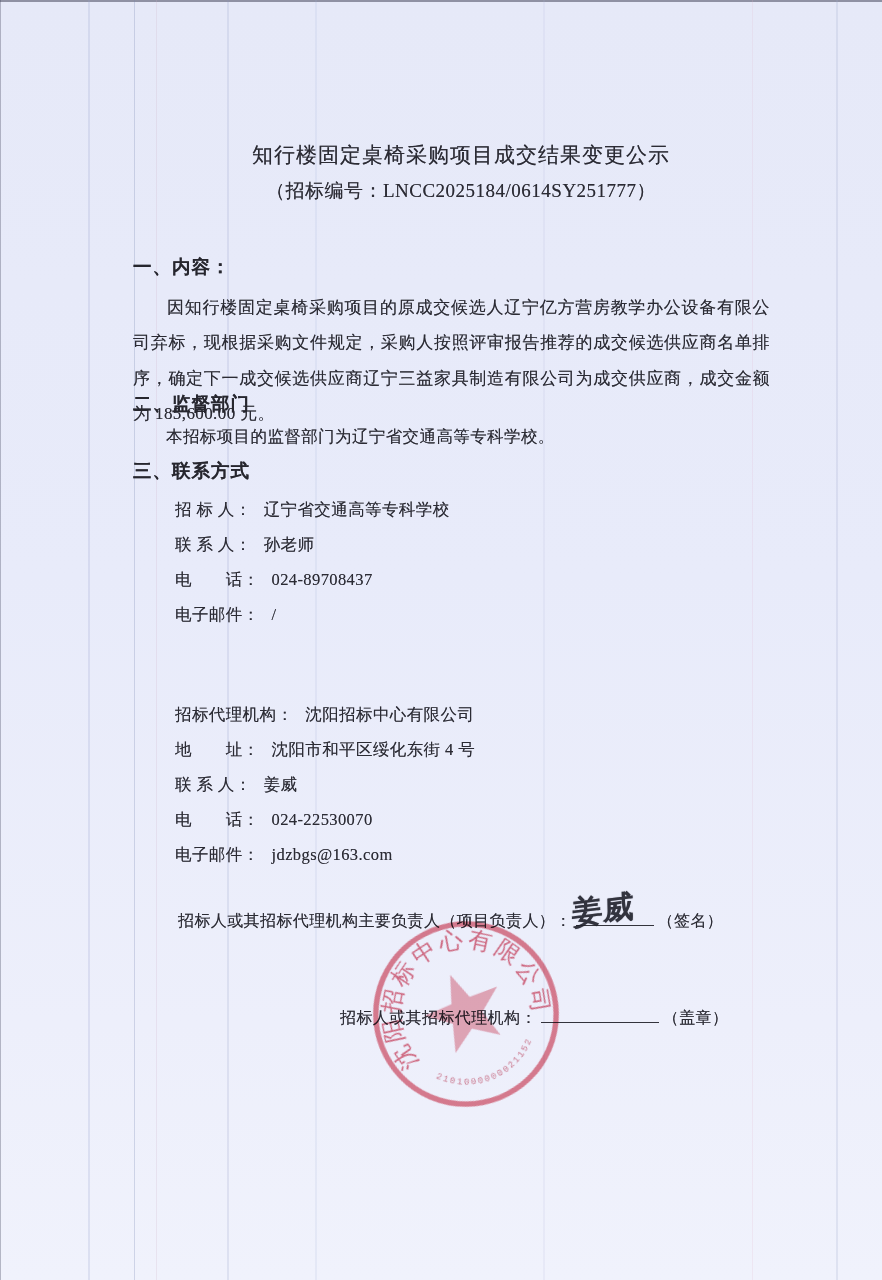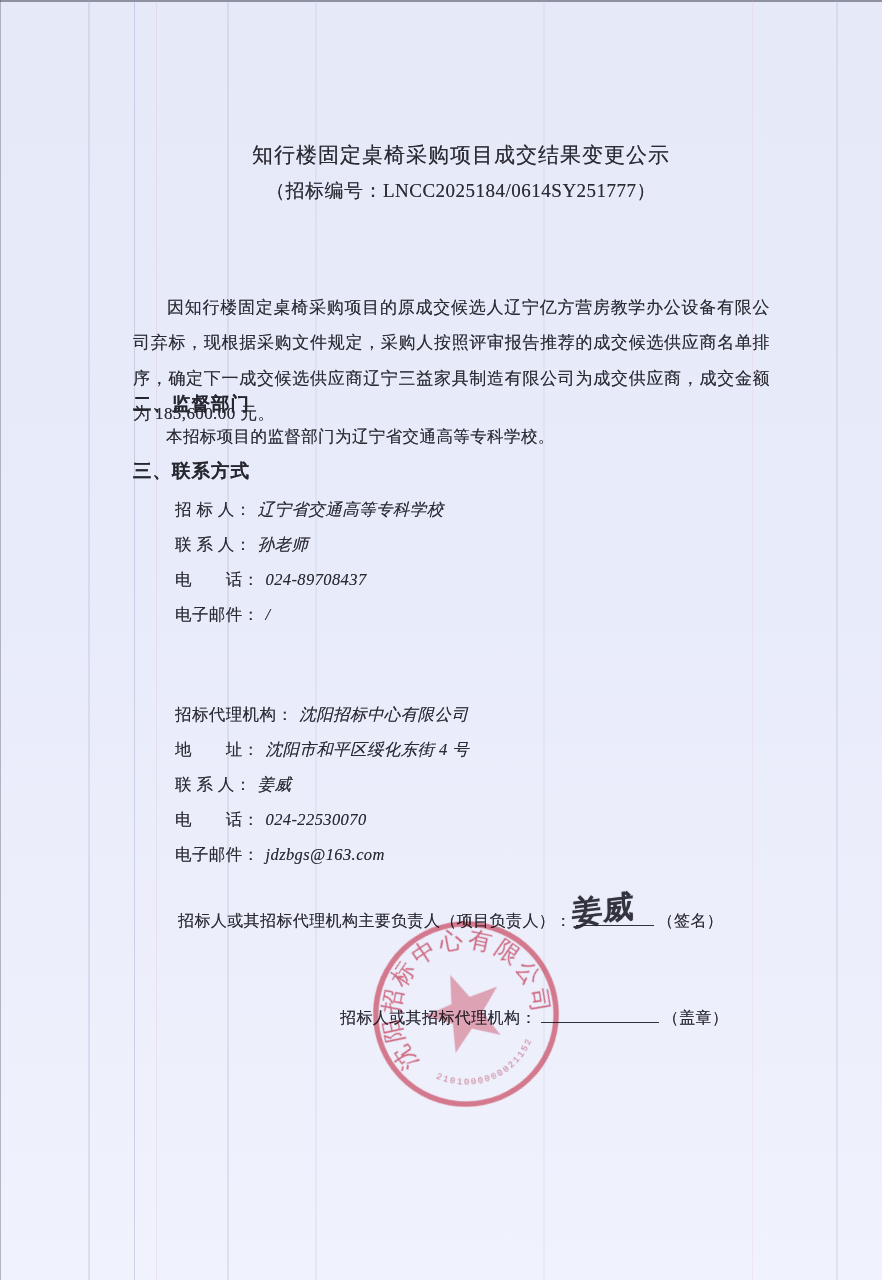--- a/index.html
+++ b/index.html
@@ -34,21 +34,21 @@
   .h1{top:254px;} .h2{top:391px;} .h3{top:458px;}
   .para{top:290px;left:133px;right:112px;font-size:17px;line-height:35.4px;
     text-align:justify;text-indent:2em;letter-spacing:.4px;
     text-shadow:0 0 .5px rgba(43,43,52,.55);}
   .sup-body{top:424px;left:133px;right:112px;font-size:16.5px;line-height:26px;
     text-indent:2em;letter-spacing:.4px;text-shadow:0 0 .5px rgba(43,43,52,.55);}
   .contact{left:133px;right:100px;font-size:16.5px;line-height:35px;letter-spacing:.4px;
     padding-left:42px;text-shadow:0 0 .5px rgba(43,43,52,.55);}
   .c1{top:492px;} .c2{top:697px;}
   .contact .row{white-space:nowrap;}
-  .contact .value{margin-left:6px;font-style:italic;}
+  .contact .value{margin-left:12px;}
   .sign-line{font-size:16px;letter-spacing:.4px;line-height:30px;white-space:nowrap;
     text-shadow:0 0 .5px rgba(43,43,52,.55);}
   .sig1{top:906px;left:178px;}
   .sig2{top:1003px;left:340px;}
   .uline{display:inline-block;border-bottom:1.6px solid #33333c;height:18px;
     vertical-align:baseline;position:relative;margin:0 4px;}
   .u-sign{width:78px;}
   .u-seal{width:118px;}
   .handwriting{position:absolute;left:-4px;bottom:-4px;font-size:31px;line-height:1;
     font-weight:700;color:#23242e;opacity:.92;white-space:nowrap;
@@ -71,20 +71,21 @@
   <div class="streak s3"></div>
   <div class="streak s4"></div>
   <div class="streak s5"></div>
   <div class="streak s6"></div>
   <div class="streak s7"></div>
   <div class="streak s8"></div>
 
   <div class="abs doc-title">知行楼固定桌椅采购项目成交结果变更公示</div>
   <div class="abs doc-subtitle">（招标编号：LNCC2025184/0614SY251777）</div>
 
+  <div class="abs heading h1">一、内容：</div>
   <div class="abs para">因知行楼固定桌椅采购项目的原成交候选人辽宁亿方营房教学办公设备有限公司弃标，现根据采购文件规定，采购人按照评审报告推荐的成交候选供应商名单排序，确定下一成交候选供应商辽宁三益家具制造有限公司为成交供应商，成交金额为 185,600.00 元。</div>
 
   <div class="abs heading h2">二、监督部门</div>
   <div class="abs sup-body">本招标项目的监督部门为辽宁省交通高等专科学校。</div>
 
   <div class="abs heading h3">三、联系方式</div>
 
   <div class="abs contact c1">
     <div class="row">
       <span>招 标 人：</span><span class="value">辽宁省交通高等专科学校</span>

